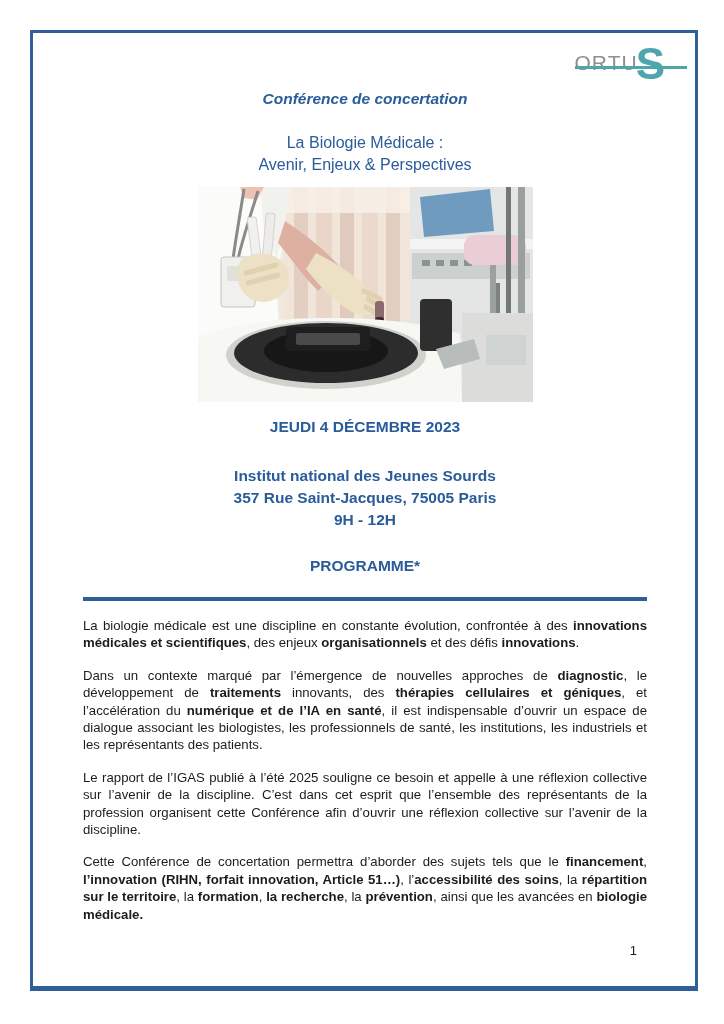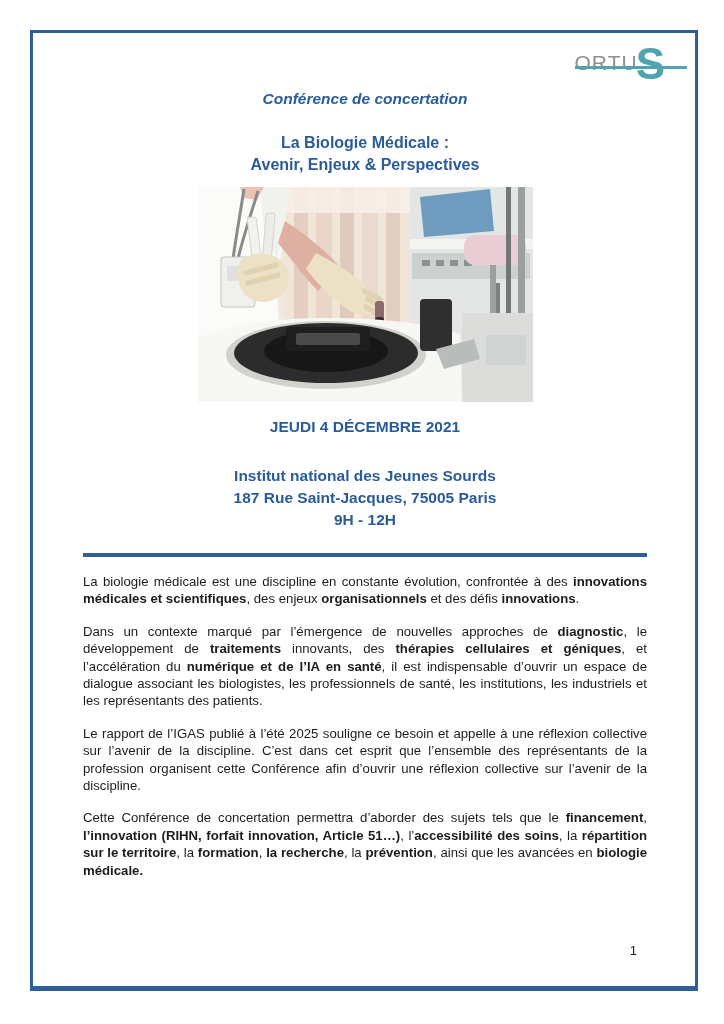--- a/index.html
+++ b/index.html
@@ -39,21 +39,21 @@
   }
   
   .content{
     position:absolute;left:50px;right:48px;top:57px;
     text-align:center;color:#2A5C9A;
   }
   .kicker{
     font-size:15.5px;font-weight:700;margin:0;font-style:italic;
   }
   .doc-title{
-    margin-top:24px;font-size:16px;font-weight:700;line-height:22px;
+    margin-top:24px;font-size:16px;font-weight:400;line-height:22px;
   }
   .photo{
     width:335px;height:215px;margin:11px auto 0;
     overflow:hidden;background:#efe9e2;
   }
   .photo svg{display:block;}
   .event-date{
     margin-top:16px;font-size:15.5px;font-weight:700;
   }
   .venue{
@@ -159,28 +159,29 @@
         <rect x="88" y="140" width="84" height="24" rx="4" fill="#1e1e1e"></rect>
         <rect x="98" y="146" width="64" height="12" rx="2" fill="#4a4a4a"></rect>
 
         <rect x="264" y="126" width="71" height="89" fill="#dcdcdb"></rect>
         <rect x="222" y="112" width="32" height="52" rx="4" fill="#2f2f2f"></rect>
         <polygon points="238,162 276,152 282,172 246,182" fill="#b8bdbb"></polygon>
         <rect x="288" y="148" width="40" height="30" fill="#cfd3d1"></rect>
       </svg>
     </div>
 
-    <div class="event-date">JEUDI 4 DÉCEMBRE 2021</div>
+    <div class="event-date">JEUDI 4 DÉCEMBRE 2023</div>
 
     <div class="venue">
       <div>Institut national des Jeunes Sourds</div>
-      <div>187 Rue Saint-Jacques, 75005 Paris</div>
+      <div>357 Rue Saint-Jacques, 75005 Paris</div>
       <div>9H - 12H</div>
     </div>
 
+    <div class="programme">PROGRAMME*</div>
 
     <div class="divider"></div>
 
     <div class="bodytext">
         <p><span>La biologie médicale est une discipline en constante évolution, confrontée à des </span><span class="b">innovations médicales et scientifiques</span><span>, des enjeux </span><span class="b">organisationnels</span><span> et des défis </span><span class="b">innovations</span><span>.</span></p>
         <p><span>Dans un contexte marqué par l’émergence de nouvelles approches de </span><span class="b">diagnostic</span><span>, le développement de </span><span class="b">traitements</span><span> innovants, des </span><span class="b">thérapies cellulaires et géniques</span><span>, et l’accélération du </span><span class="b">numérique et de l’IA en santé</span><span>, il est indispensable d’ouvrir un espace de dialogue associant les biologistes, les professionnels de santé, les institutions, les industriels et les représentants des patients.</span></p>
         <p><span>Le rapport de l’IGAS publié à l’été 2025 souligne ce besoin et appelle à une réflexion collective sur l’avenir de la discipline. C’est dans cet esprit que l’ensemble des représentants de la profession organisent cette Conférence afin d’ouvrir une réflexion collective sur l’avenir de la discipline.</span></p>
         <p><span>Cette Conférence de concertation permettra d’aborder des sujets tels que le </span><span class="b">financement</span><span>, </span><span class="b">l’innovation (RIHN, forfait innovation, Article 51…)</span><span>, l’</span><span class="b">accessibilité des soins</span><span>, la </span><span class="b">répartition sur le territoire</span><span>, la </span><span class="b">formation</span><span>, </span><span class="b">la recherche</span><span>, la </span><span class="b">prévention</span><span>, ainsi que les avancées en </span><span class="b">biologie médicale.</span></p>
       </div>
 

